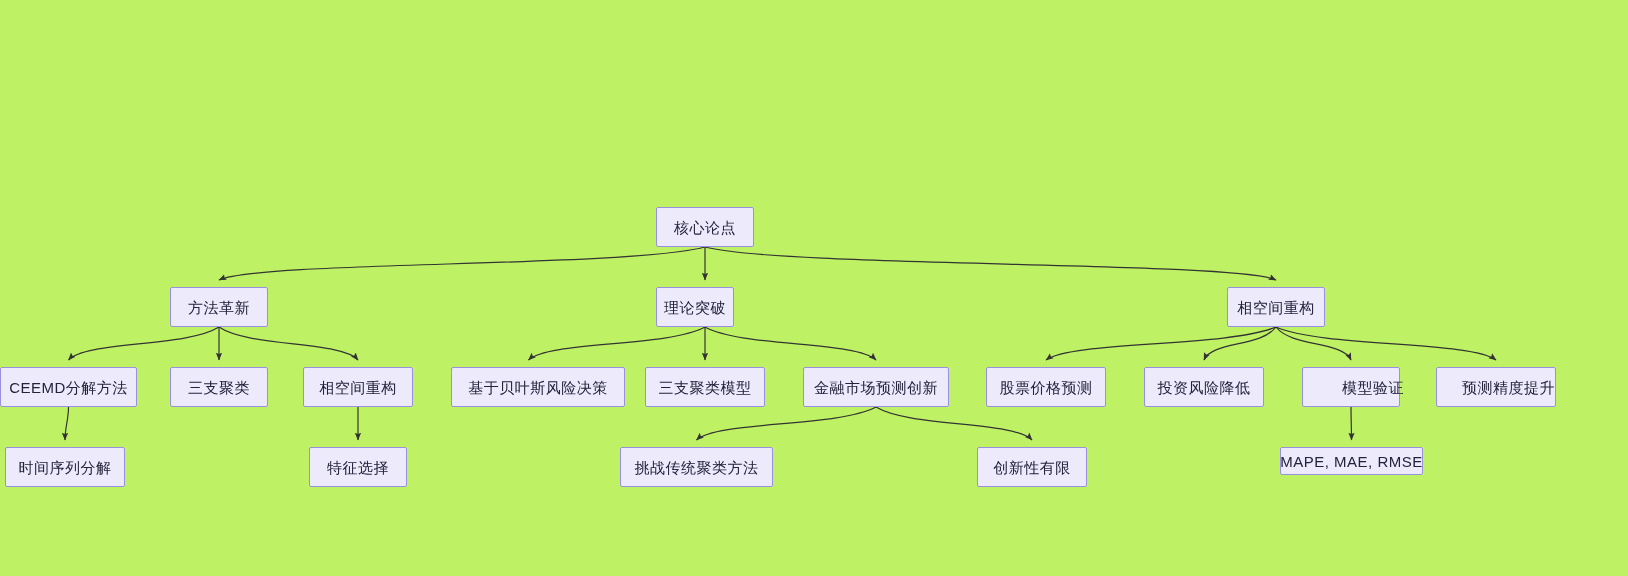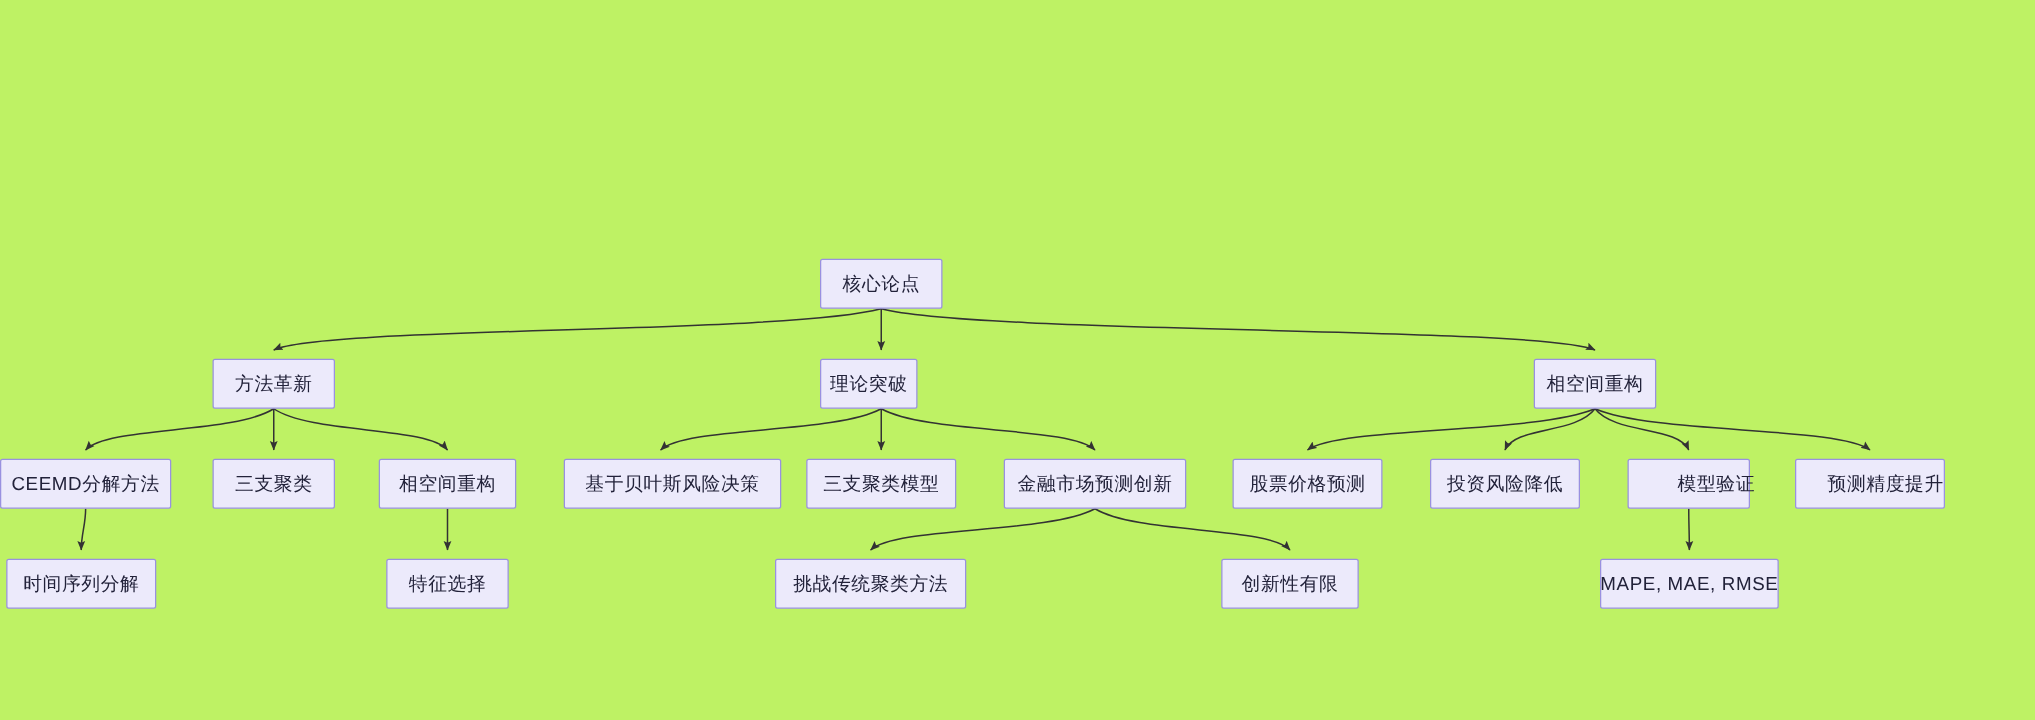--- a/index.html
+++ b/index.html
@@ -128,17 +128,17 @@
       </div>
       <div class="node" style="left: 309px; top: 447px; width: 98px; height: 40px;">
         <span class="node-label">特征选择</span>
       </div>
       <div class="node" style="left: 620px; top: 447px; width: 153px; height: 40px;">
         <span class="node-label">挑战传统聚类方法</span>
       </div>
       <div class="node" style="left: 977px; top: 447px; width: 110px; height: 40px;">
         <span class="node-label">创新性有限</span>
       </div>
-      <div class="node" style="left: 1280px; top: 447px; width: 143px; height: 40px;">
+      <div class="node" style="left: 1280px; top: 447px; width: 143px; height: 28px;">
         <span class="node-label">MAPE, MAE, RMSE</span>
       </div>
     </div>
 </div>
 
 </body></html>

